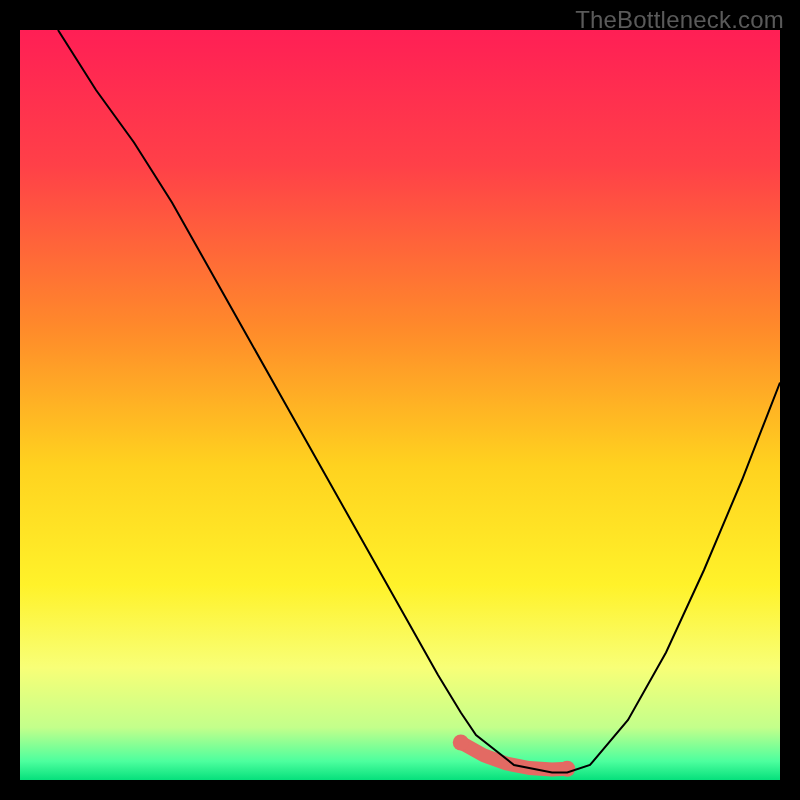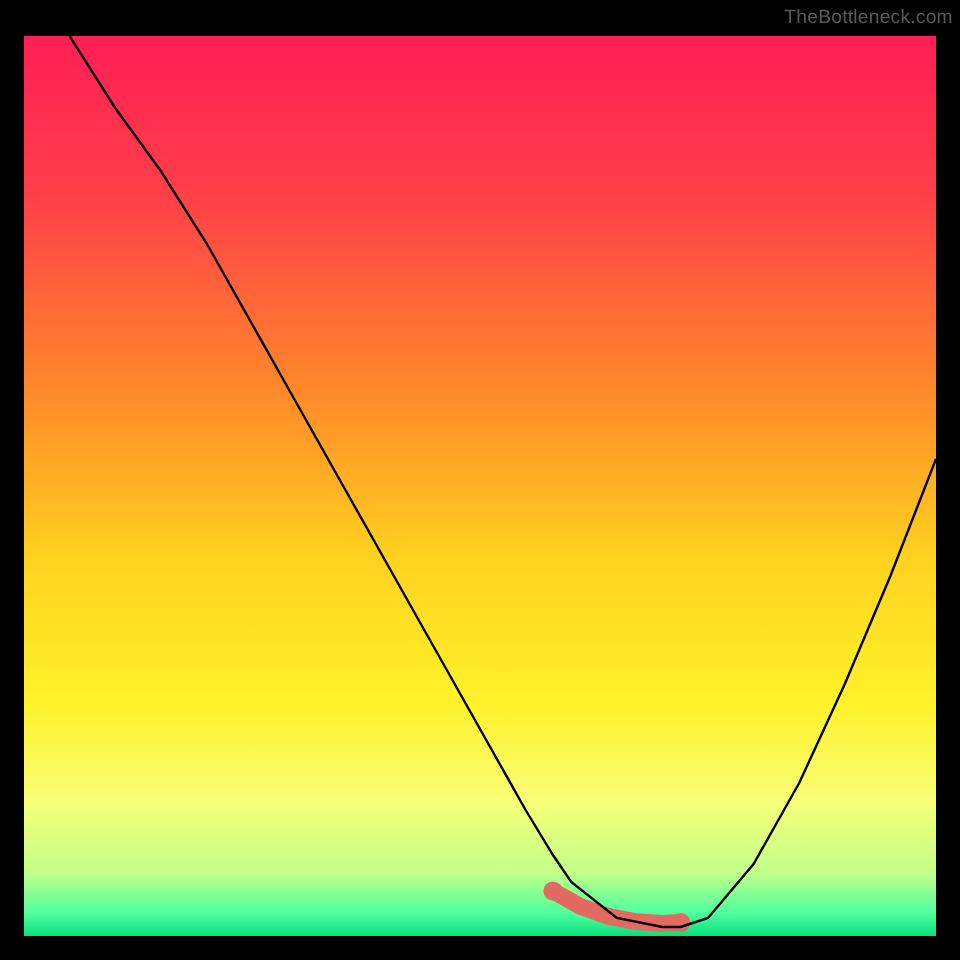--- a/index.html
+++ b/index.html
@@ -13,23 +13,23 @@
   }
   .stage {
     position: relative;
     width: 800px;
     height: 800px;
     background: #000;
   }
   .watermark {
     position: absolute;
     top: 6px;
-    right: 6px;
+    right: 16px;
     color: #5a5a5a;
-    font-size: 16px;
+    font-size: 24px;
     font-weight: 400;
     letter-spacing: 0.2px;
     user-select: none;
   }
   .plot-area {
     position: absolute;
     left: 20px;
     top: 30px;
     width: 760px;
     height: 750px;

